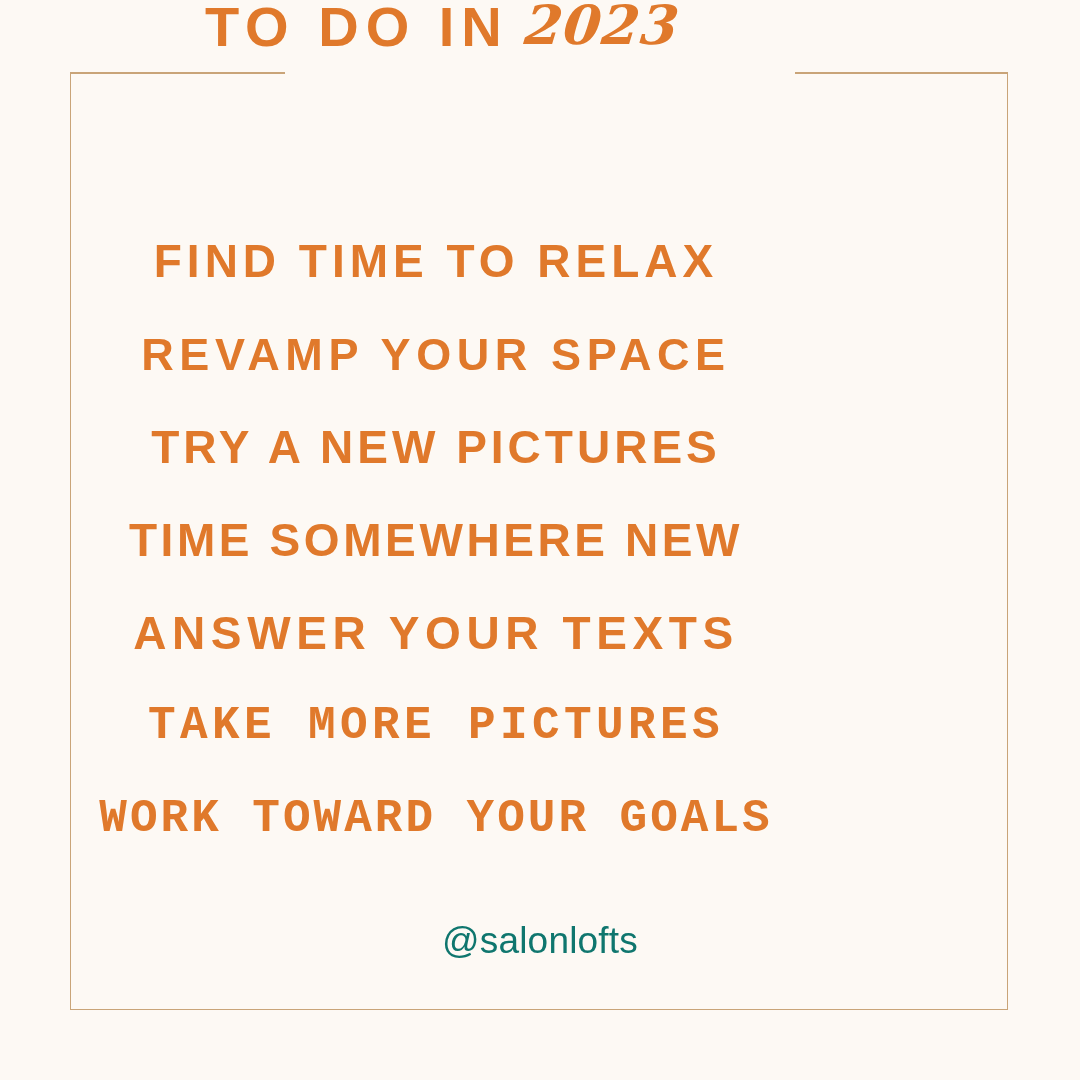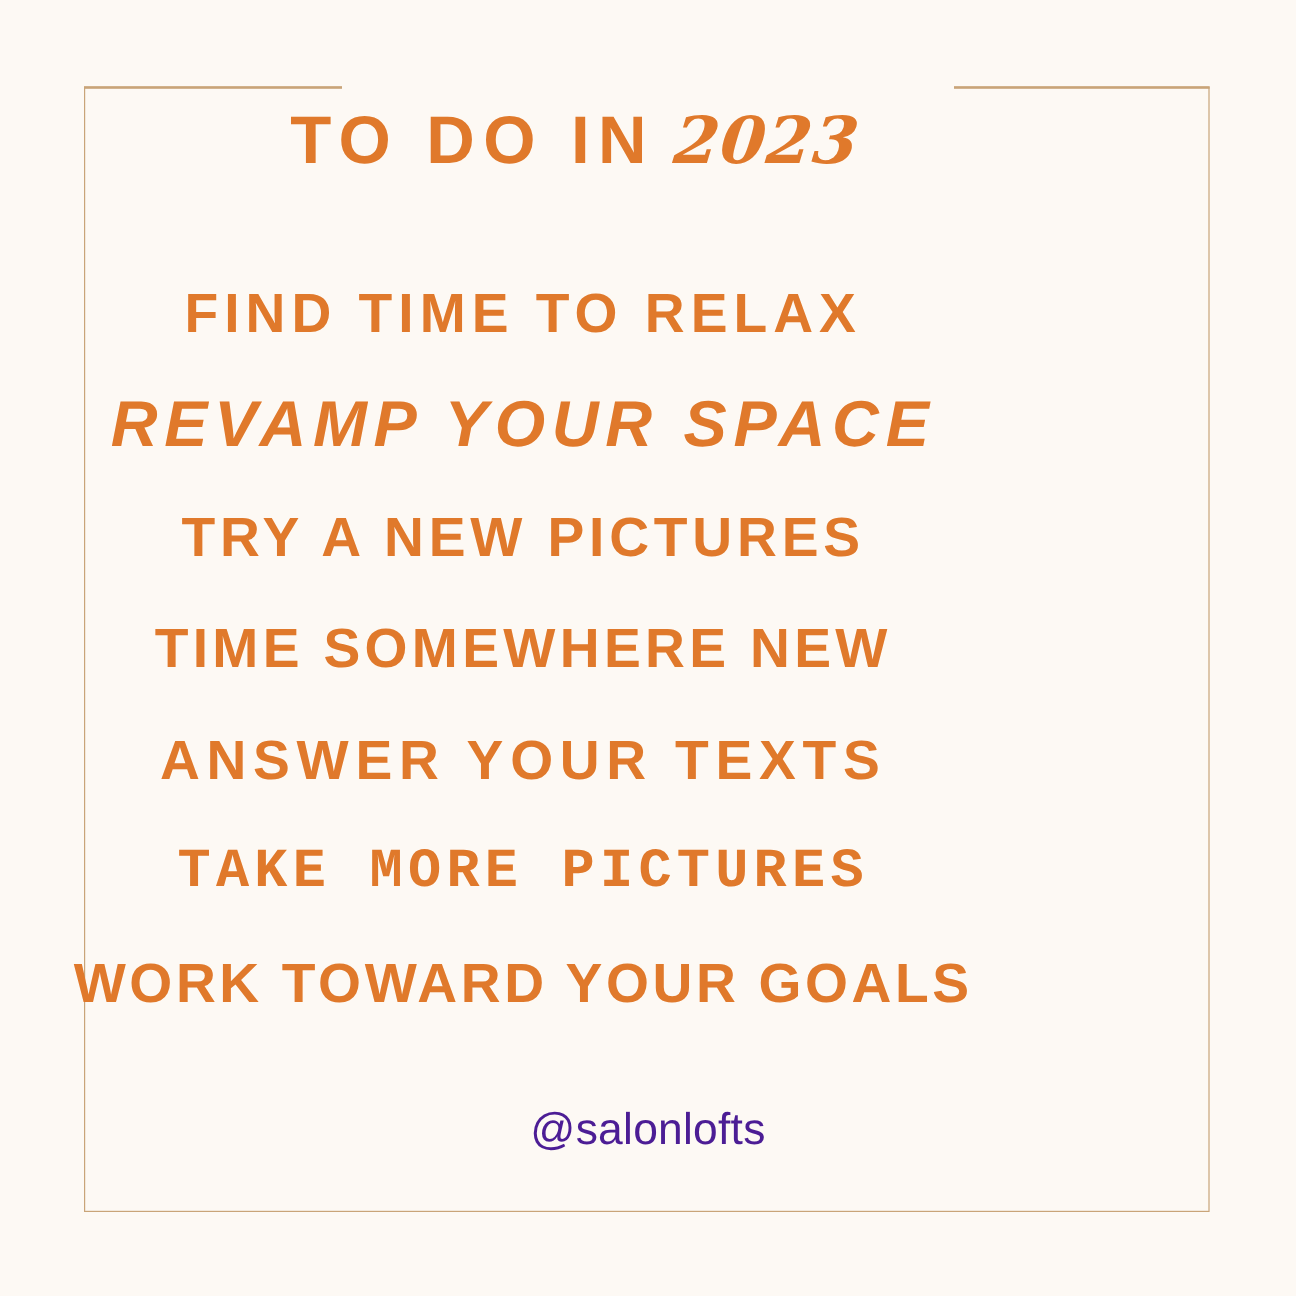--- a/index.html
+++ b/index.html
@@ -51,25 +51,24 @@
   }
 
   
   #title {
     position: absolute;
     left: 0;
     top: 0;
     width: 884px;
     height: 146px;
     display: flex;
-    align-items: flex-end;
+    align-items: flex-start;
     justify-content: center;
     gap: 16px;
     white-space: nowrap;
-    margin-left: 37px;
   }
   #title-main {
     font-family: "Liberation Sans", "DejaVu Sans", sans-serif;
     font-weight: 700;
     font-size: 56px;
     letter-spacing: 7px;
     color: #E0792B;
     line-height: 1;
     transform: translateY(-1px);
   }
@@ -98,35 +97,35 @@
     line-height: 93px;
     text-align: center;
     white-space: nowrap;
     color: #E0792B;
     font-family: "Liberation Sans", "DejaVu Sans", sans-serif;
     font-weight: 700;
     font-size: 46px;
   }
   
   .todo-item.t0 { font-size: 46px; letter-spacing: 5.0px; }
-  .todo-item.t1 { font-size: 54px; letter-spacing: 5.6px; font-style: italic; }
+  .todo-item.t1 { font-size: 45px; letter-spacing: 5.6px; }
   .todo-item.t2 { font-size: 46px; letter-spacing: 4.0px; }
   .todo-item.t3 { font-size: 46px; letter-spacing: 3.6px; }
   .todo-item.t4 { font-size: 46px; letter-spacing: 5.6px; }
   .todo-item.t5 { font-size: 46px; letter-spacing: 4.4px; font-family: Liberation Mono, monospace; }
-  .todo-item.t6 { font-size: 46px; letter-spacing: 3.0px; }
+  .todo-item.t6 { font-size: 46px; letter-spacing: 3.0px; font-family: Liberation Mono, monospace; }
 
   
   #handle {
     position: absolute;
     left: 0;
     top: 920px;
     width: 1080px;
     text-align: center;
-    color: #4c1d95;
+    color: #0f766e;
     font-family: "Liberation Sans", "DejaVu Sans", sans-serif;
     font-weight: 400;
     font-size: 37px;
     letter-spacing: 0.2px;
   }
 </style>
 </head>
 <body>
 
 <div id="canvas">

